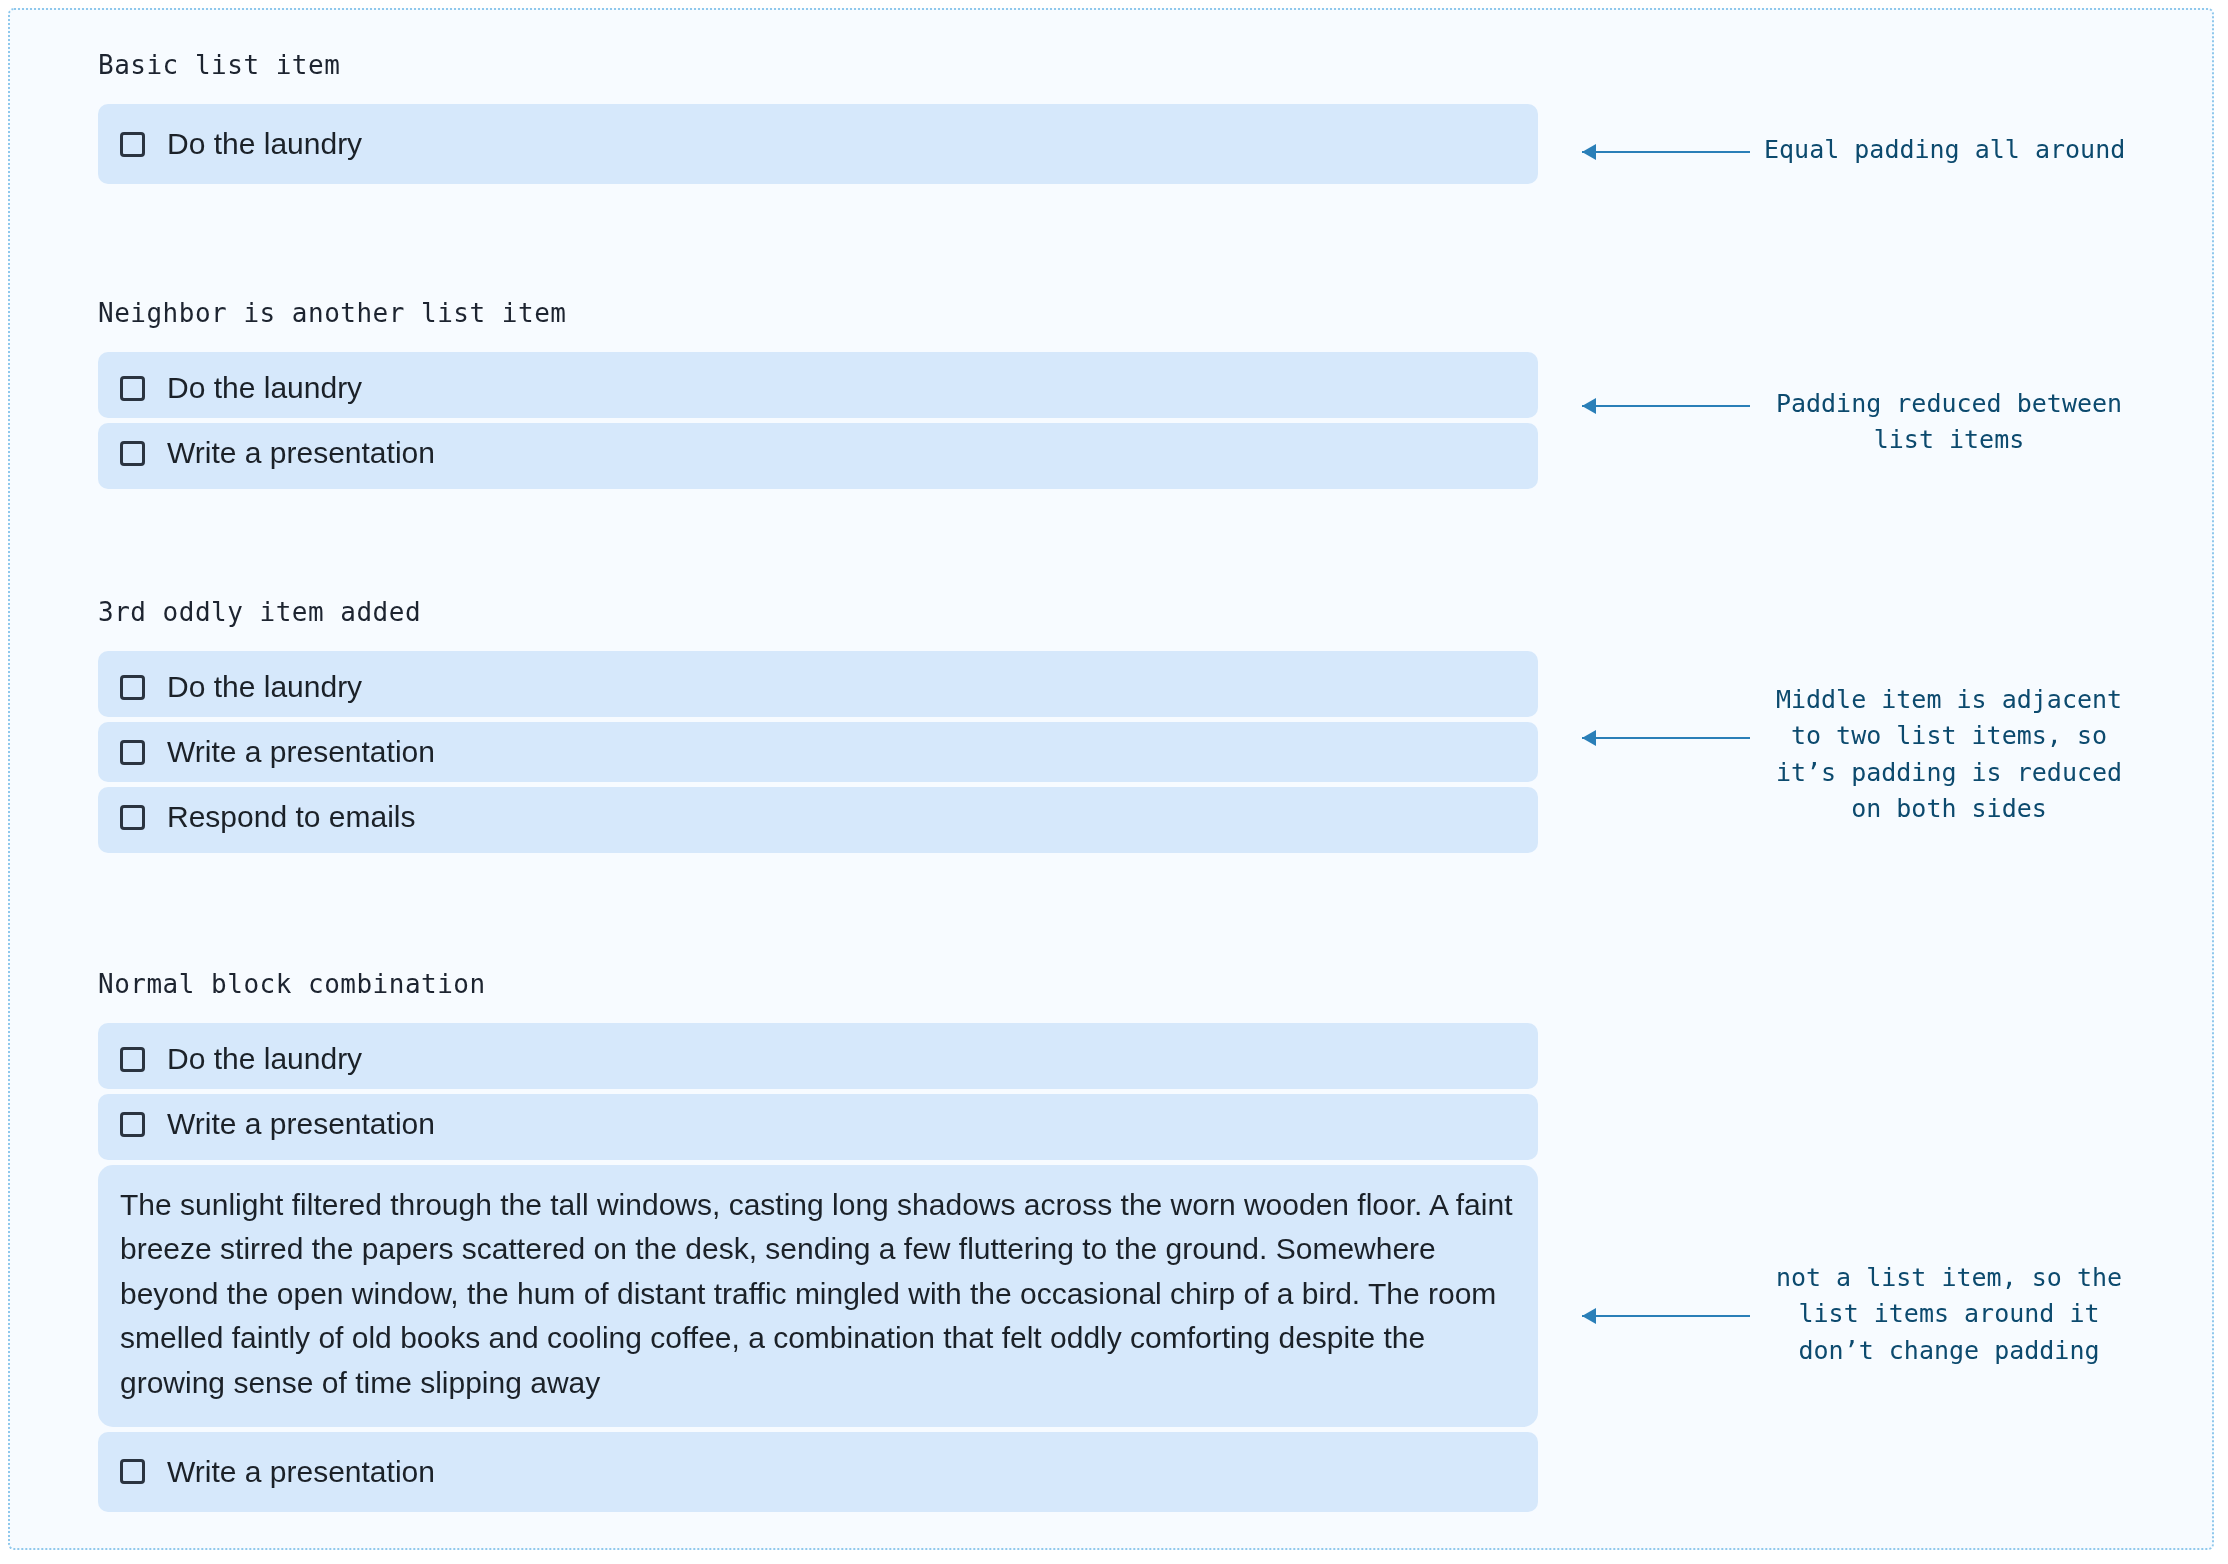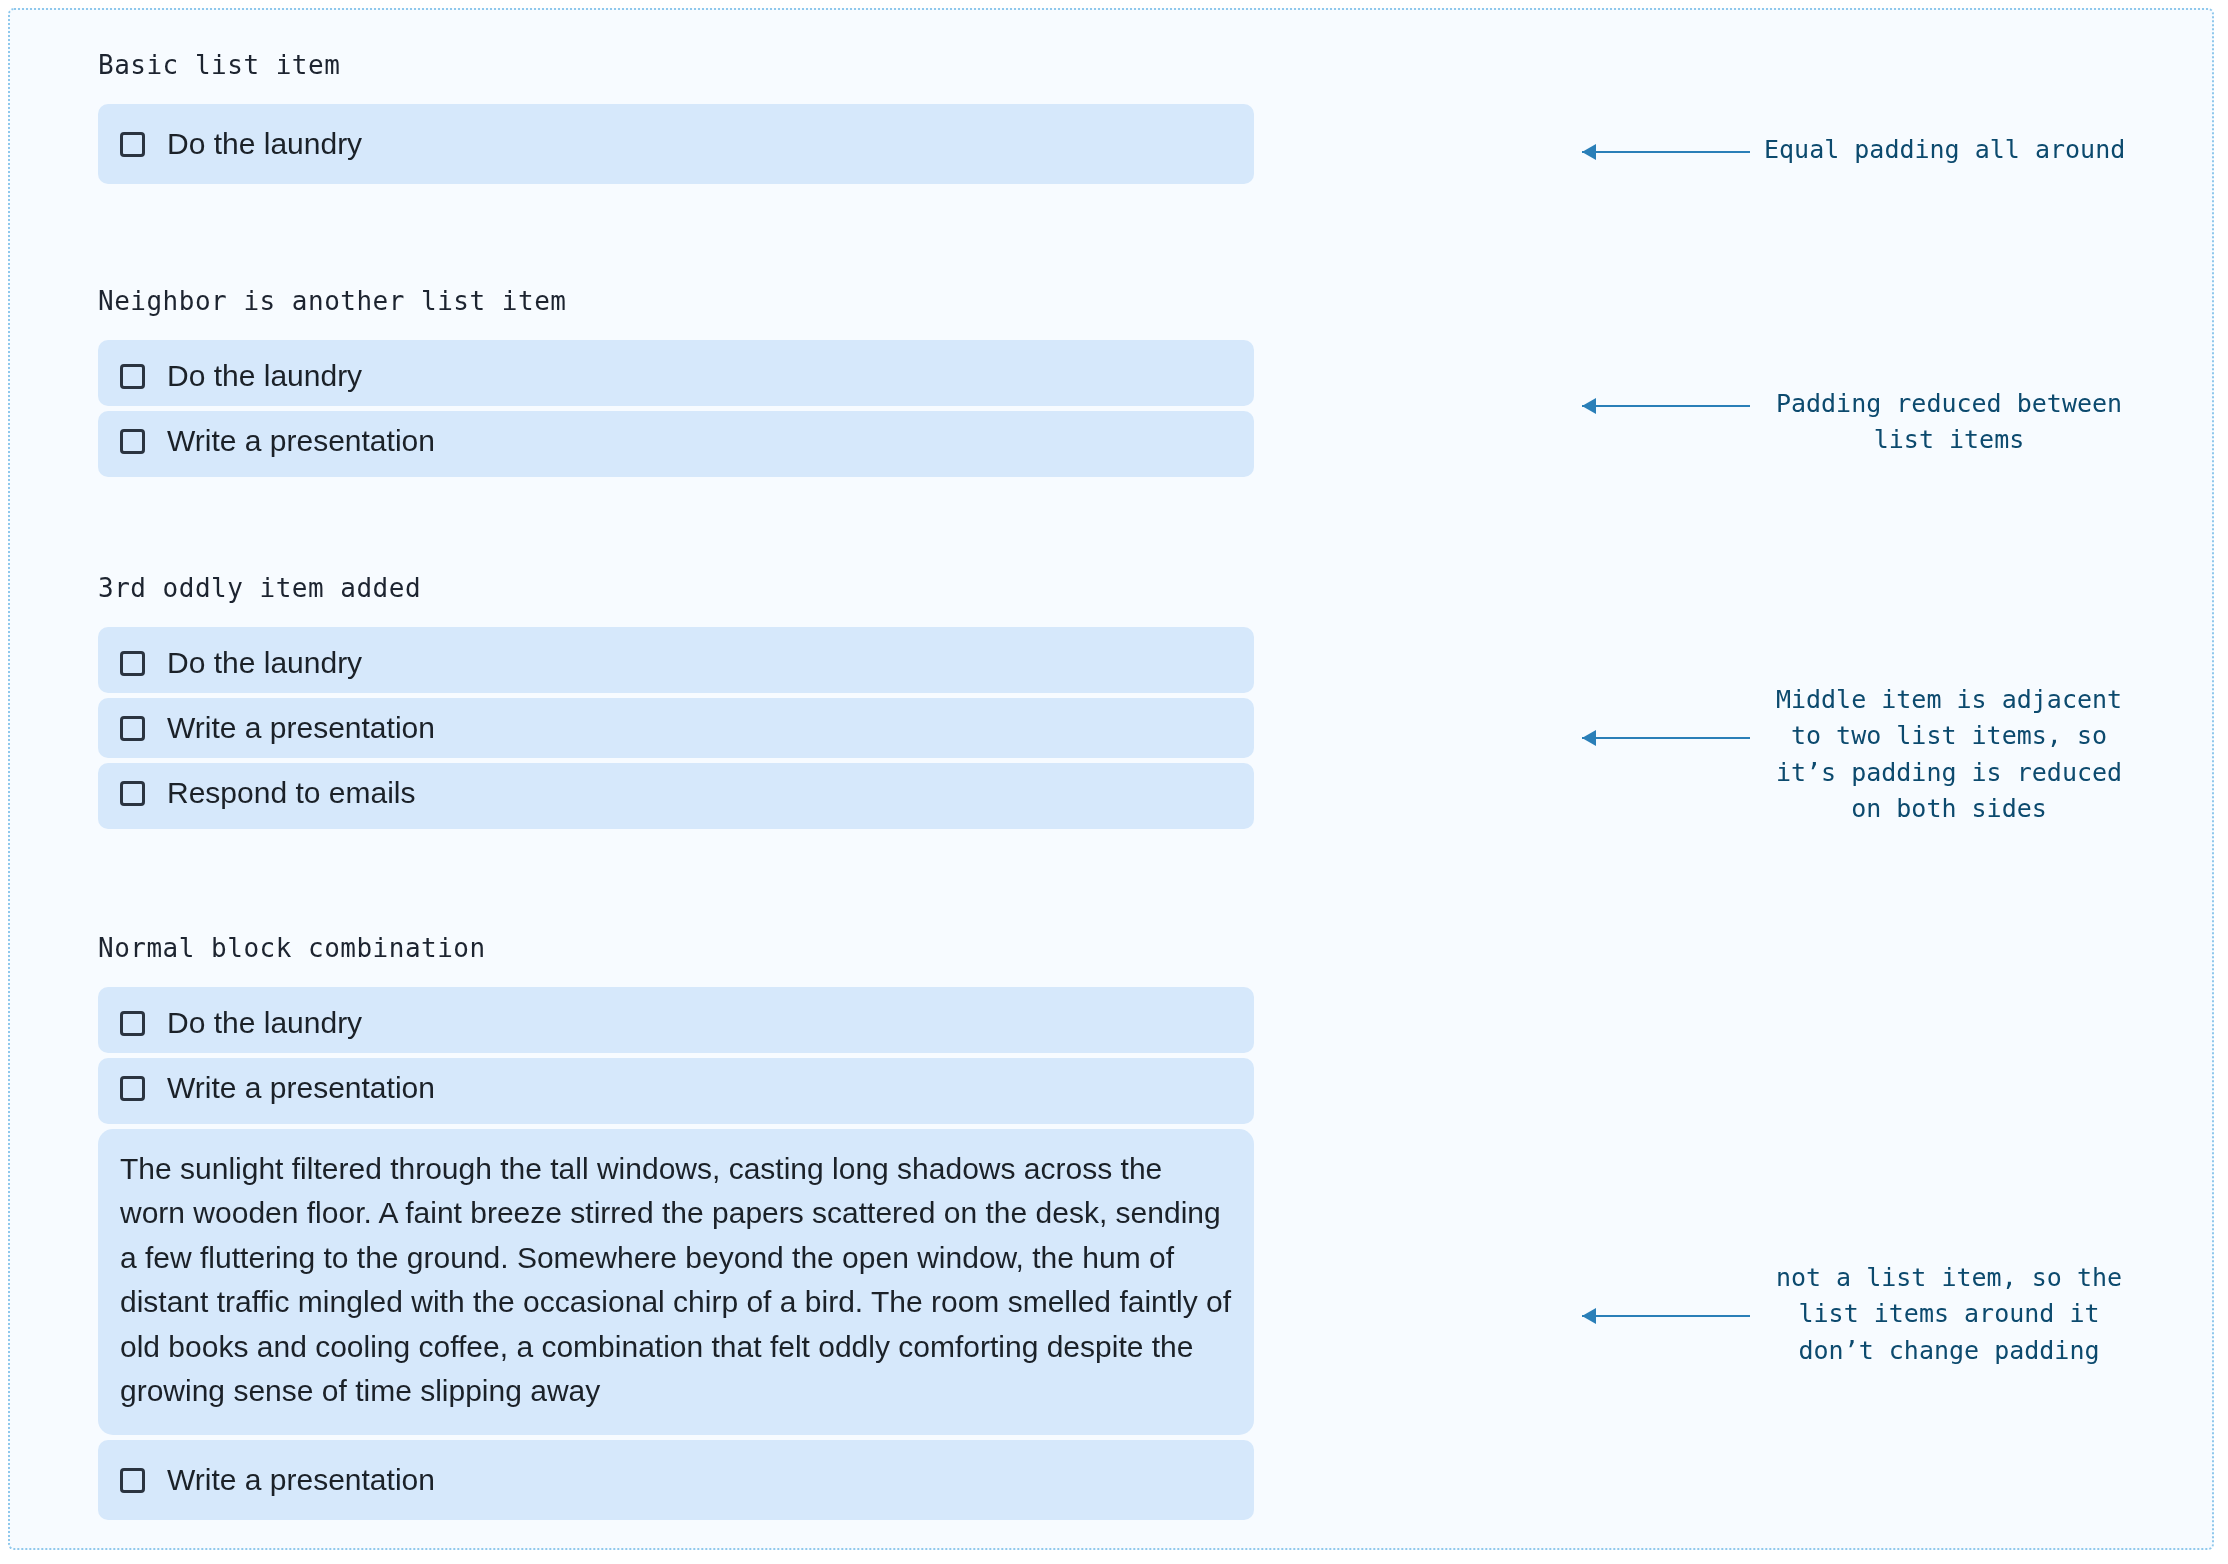--- a/index.html
+++ b/index.html
@@ -24,32 +24,32 @@
     border-radius: 6px;
     box-sizing: border-box;
   }
   .content {
     position: absolute;
     left: 88px;
     top: 40px;
     width: 1450px;
   }
   .section {
-    margin-bottom: 4px;
+    margin-bottom: 16px;
   }
   .section-title {
     font-family: "DejaVu Sans Mono", "Liberation Mono", monospace;
     font-size: 26px;
     color: #1d2430;
     letter-spacing: 0.5px;
     margin: 0 0 24px 0;
     white-space: pre;
   }
   .list {
-    width: 1156px;
+    width: 1440px;
   }
   .item {
     background: #d6e8fb;
     border-radius: 10px;
     display: flex;
     align-items: center;
     box-sizing: border-box;
     padding: 18px 22px;
     margin-bottom: 5px;
   }

